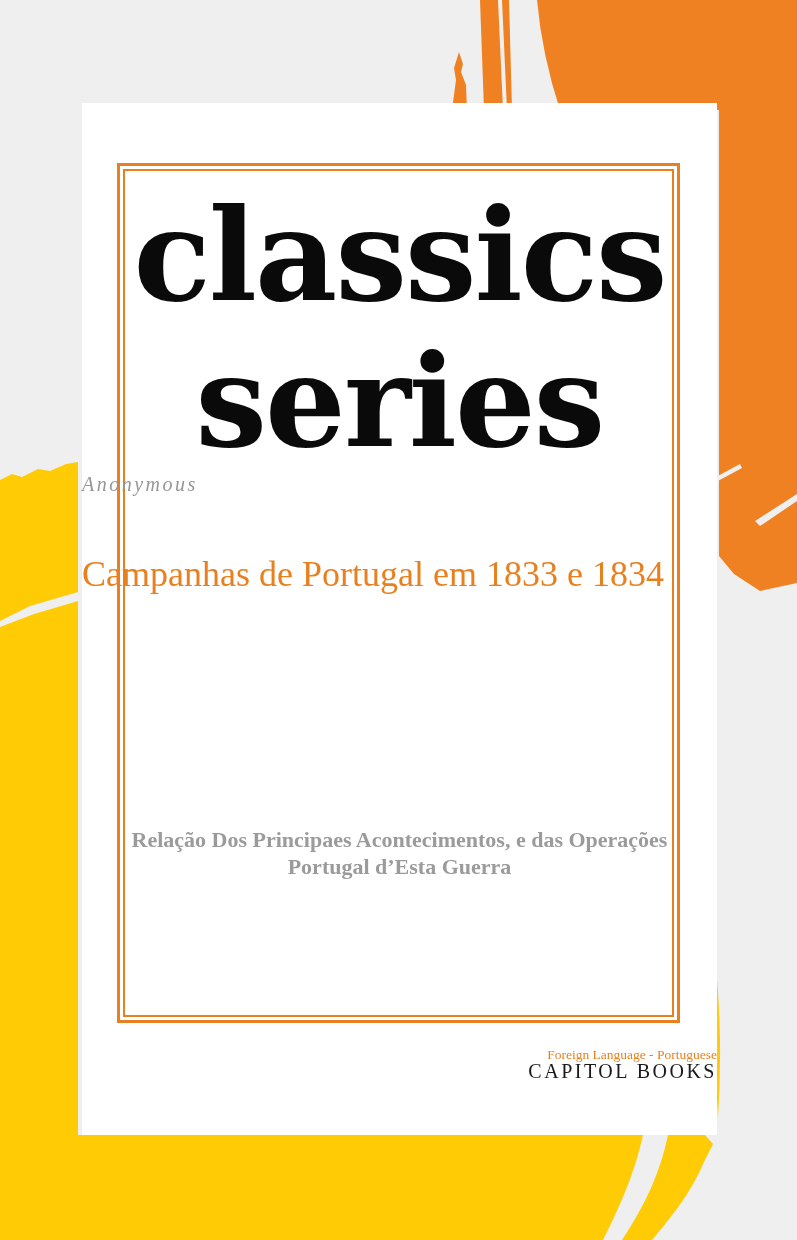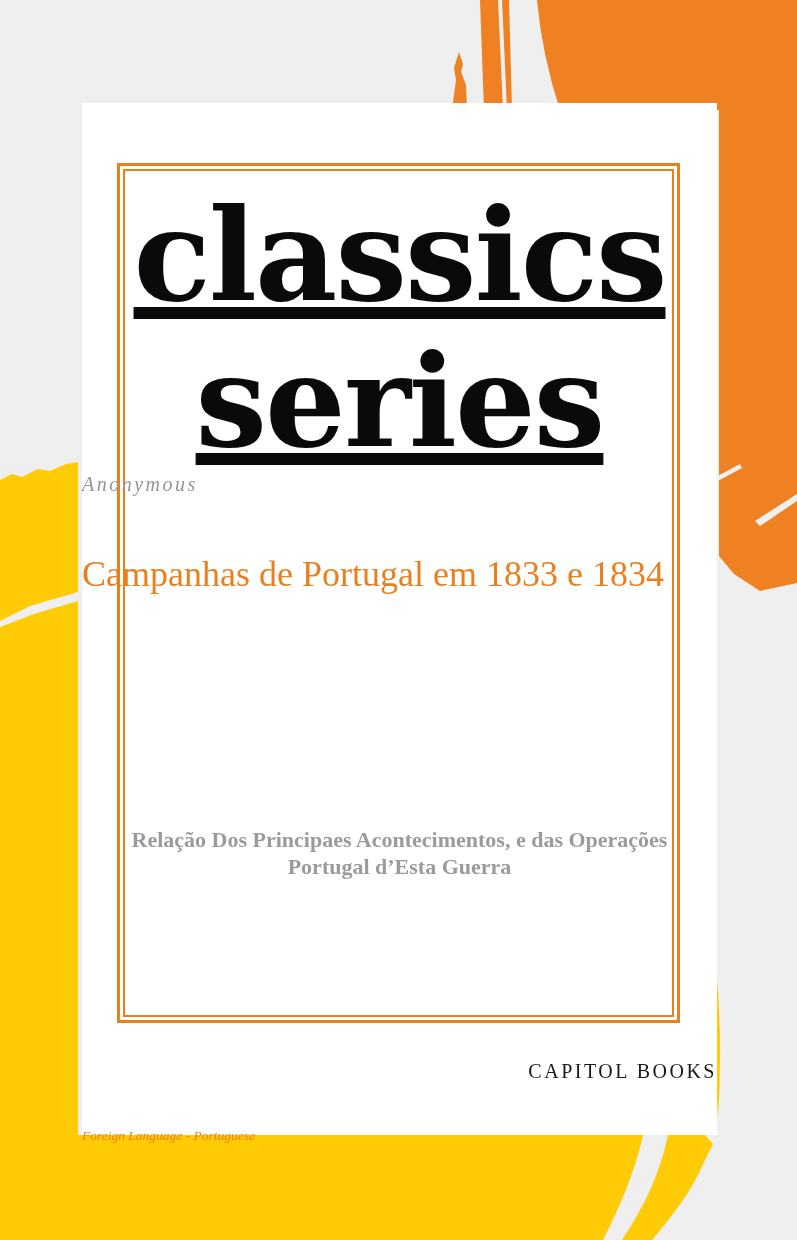--- a/index.html
+++ b/index.html
@@ -53,21 +53,20 @@
     position: absolute;
     left: 0; top: 80px;
     width: 100%;
     text-align: center;
     font-family: "DejaVu Serif", serif;
     font-weight: bold;
     font-size: 127px;
     line-height: 1.15;
     color: var(--title_black);
     letter-spacing: -2px;
-    text-decoration: underline;
   }
   .author {
     position: absolute;
     left: 0; top: 370px;
     width: 100%;
     text-align: left;
     font-style: italic;
     font-size: 20px;
     letter-spacing: 2.5px;
     color: var(--muted_gray);
@@ -93,26 +92,25 @@
     position: absolute;
     left: 0; top: 957px;
     width: 100%;
     text-align: right;
     font-size: 20px;
     letter-spacing: 2.5px;
     color: var(--publisher_black);
   }
   .category {
     position: absolute;
-    left: 0; top: 1025px;
+    left: 0; top: 944px;
     width: 100%;
-    text-align: left;
+    text-align: right;
     font-size: 13.5px;
     color: var(--accent_orange);
-    font-style: italic;
   }
 </style>
 </head>
 <body>
 
 <div class="canvas">
 
   <svg class="bg-art" viewBox="0 0 797 1240" xmlns="http://www.w3.org/2000/svg" aria-hidden="true">
 
     <path class="orange-shape" d="M537,0 L797,0 L797,583 L760,591 L734,574 L719,556 L719,110 L560,110 Q542,55 537,0 Z"></path>

